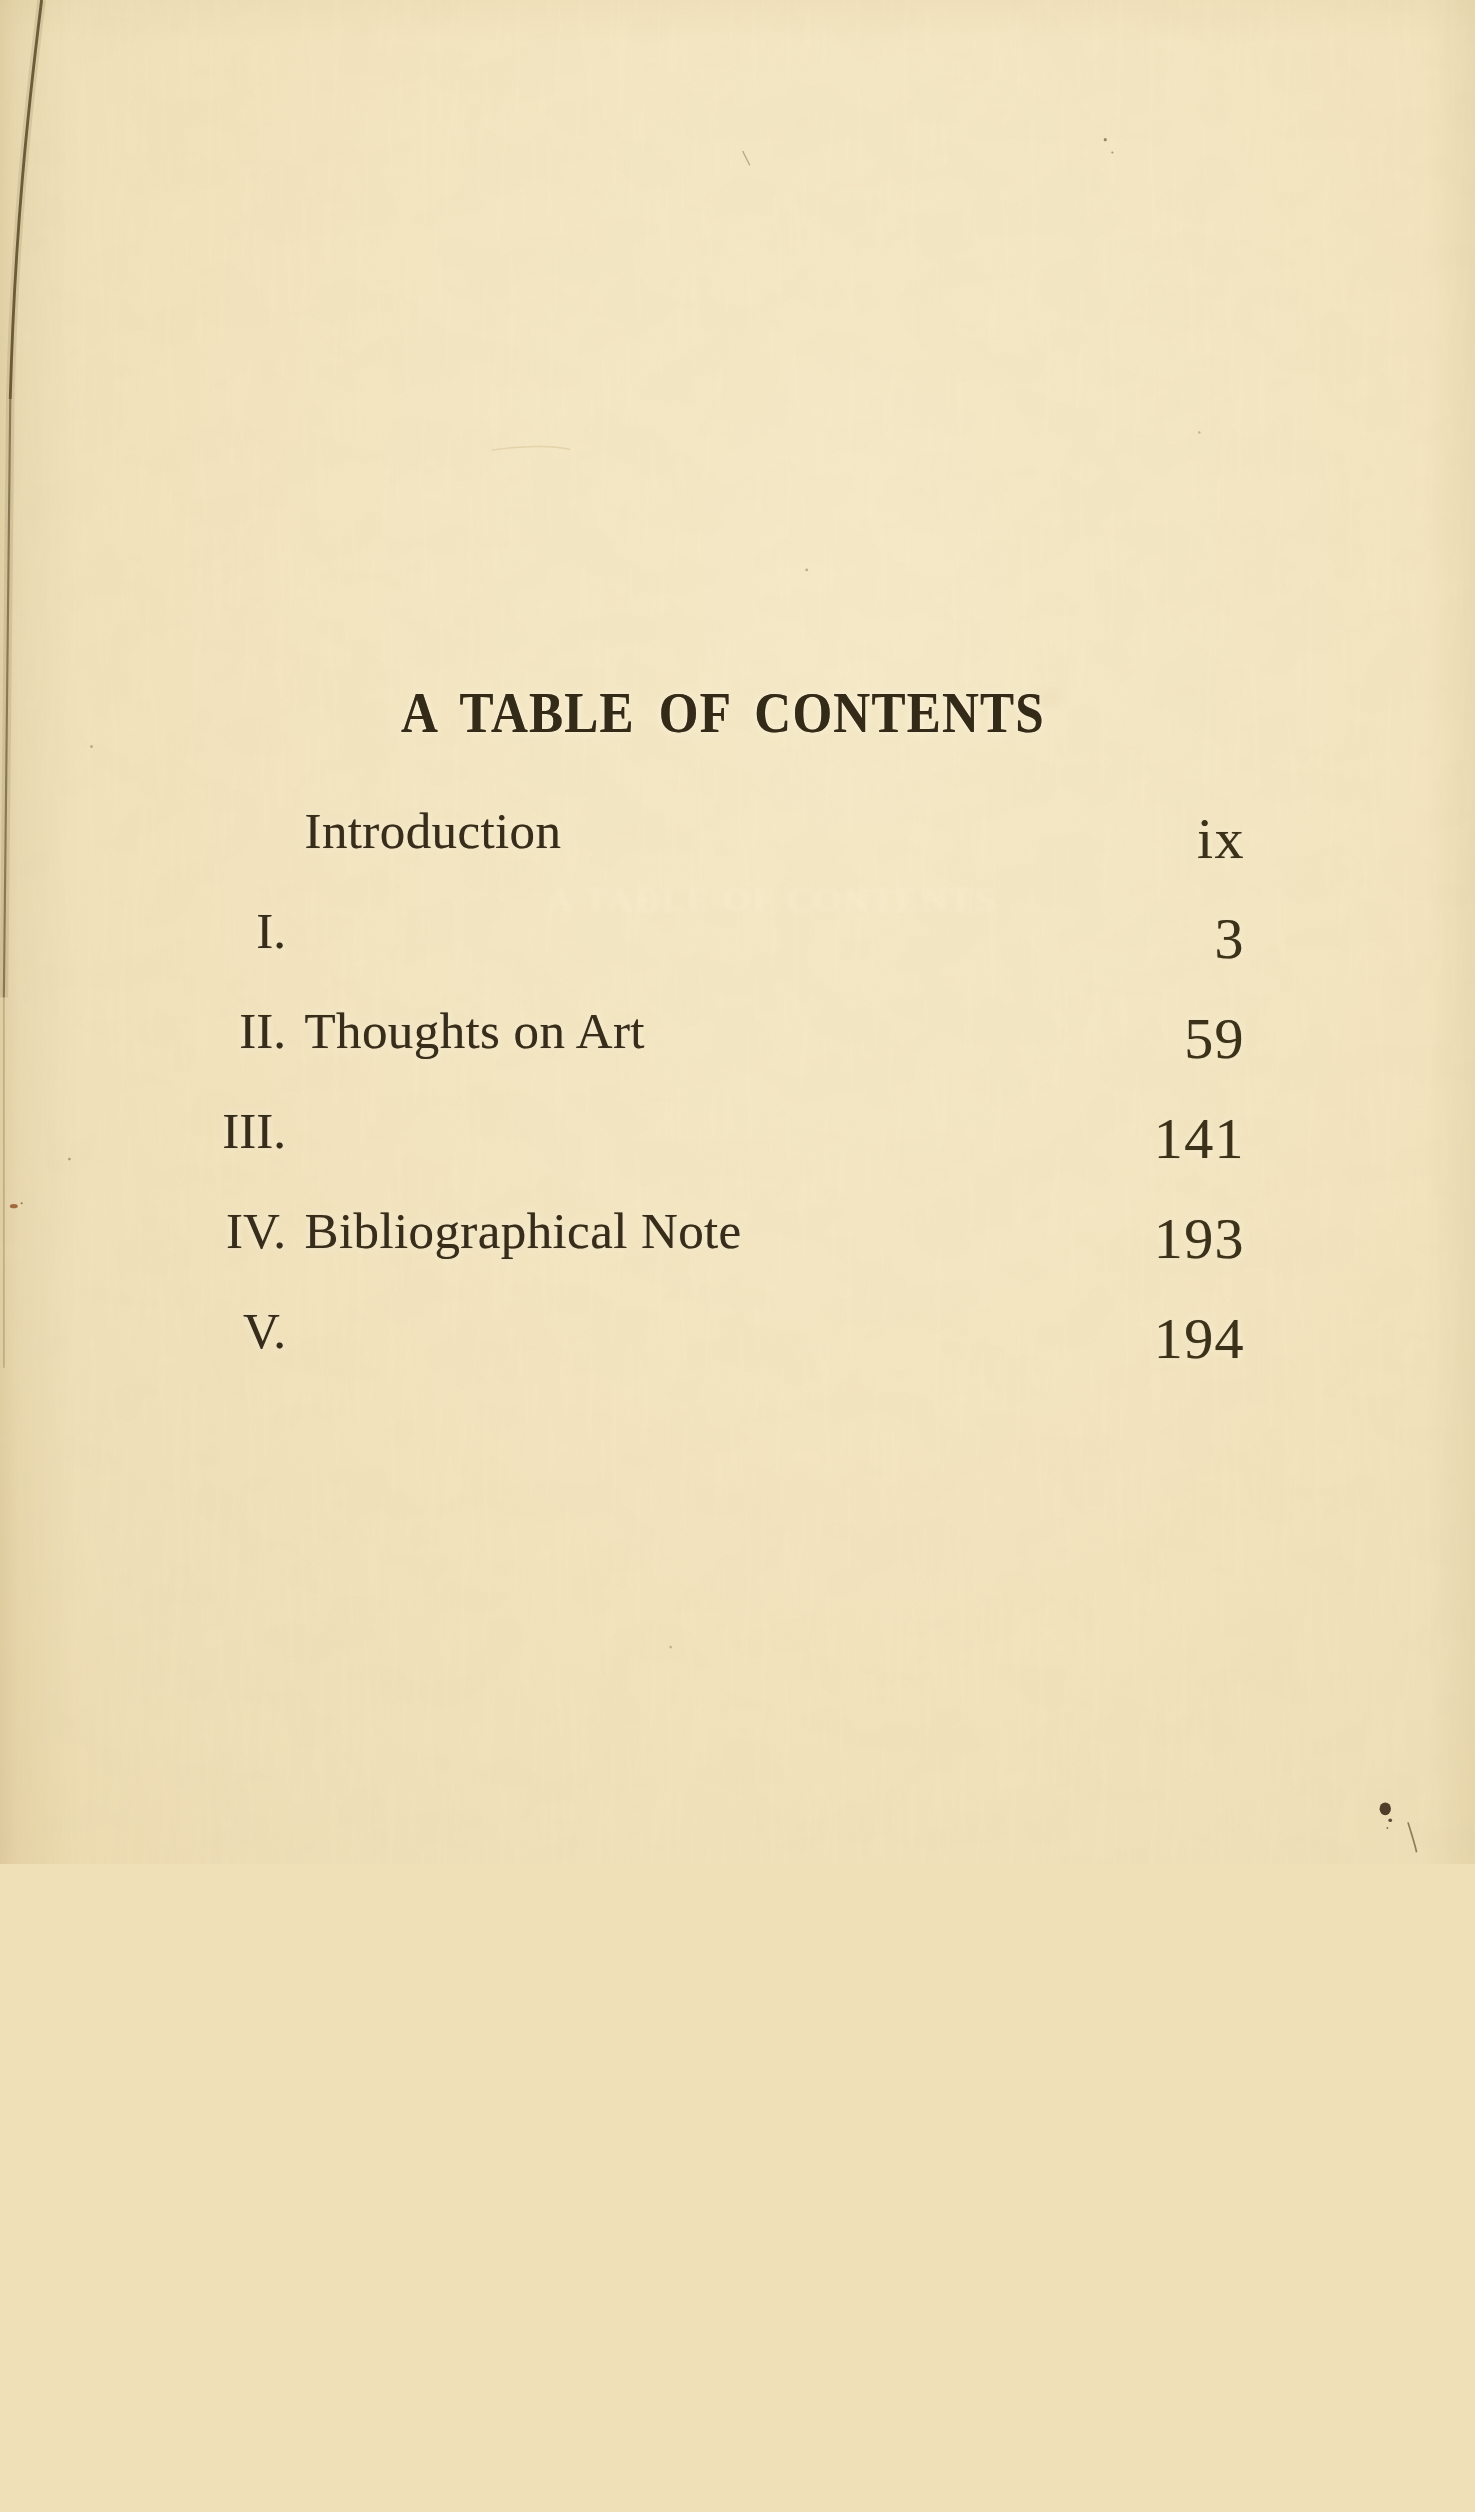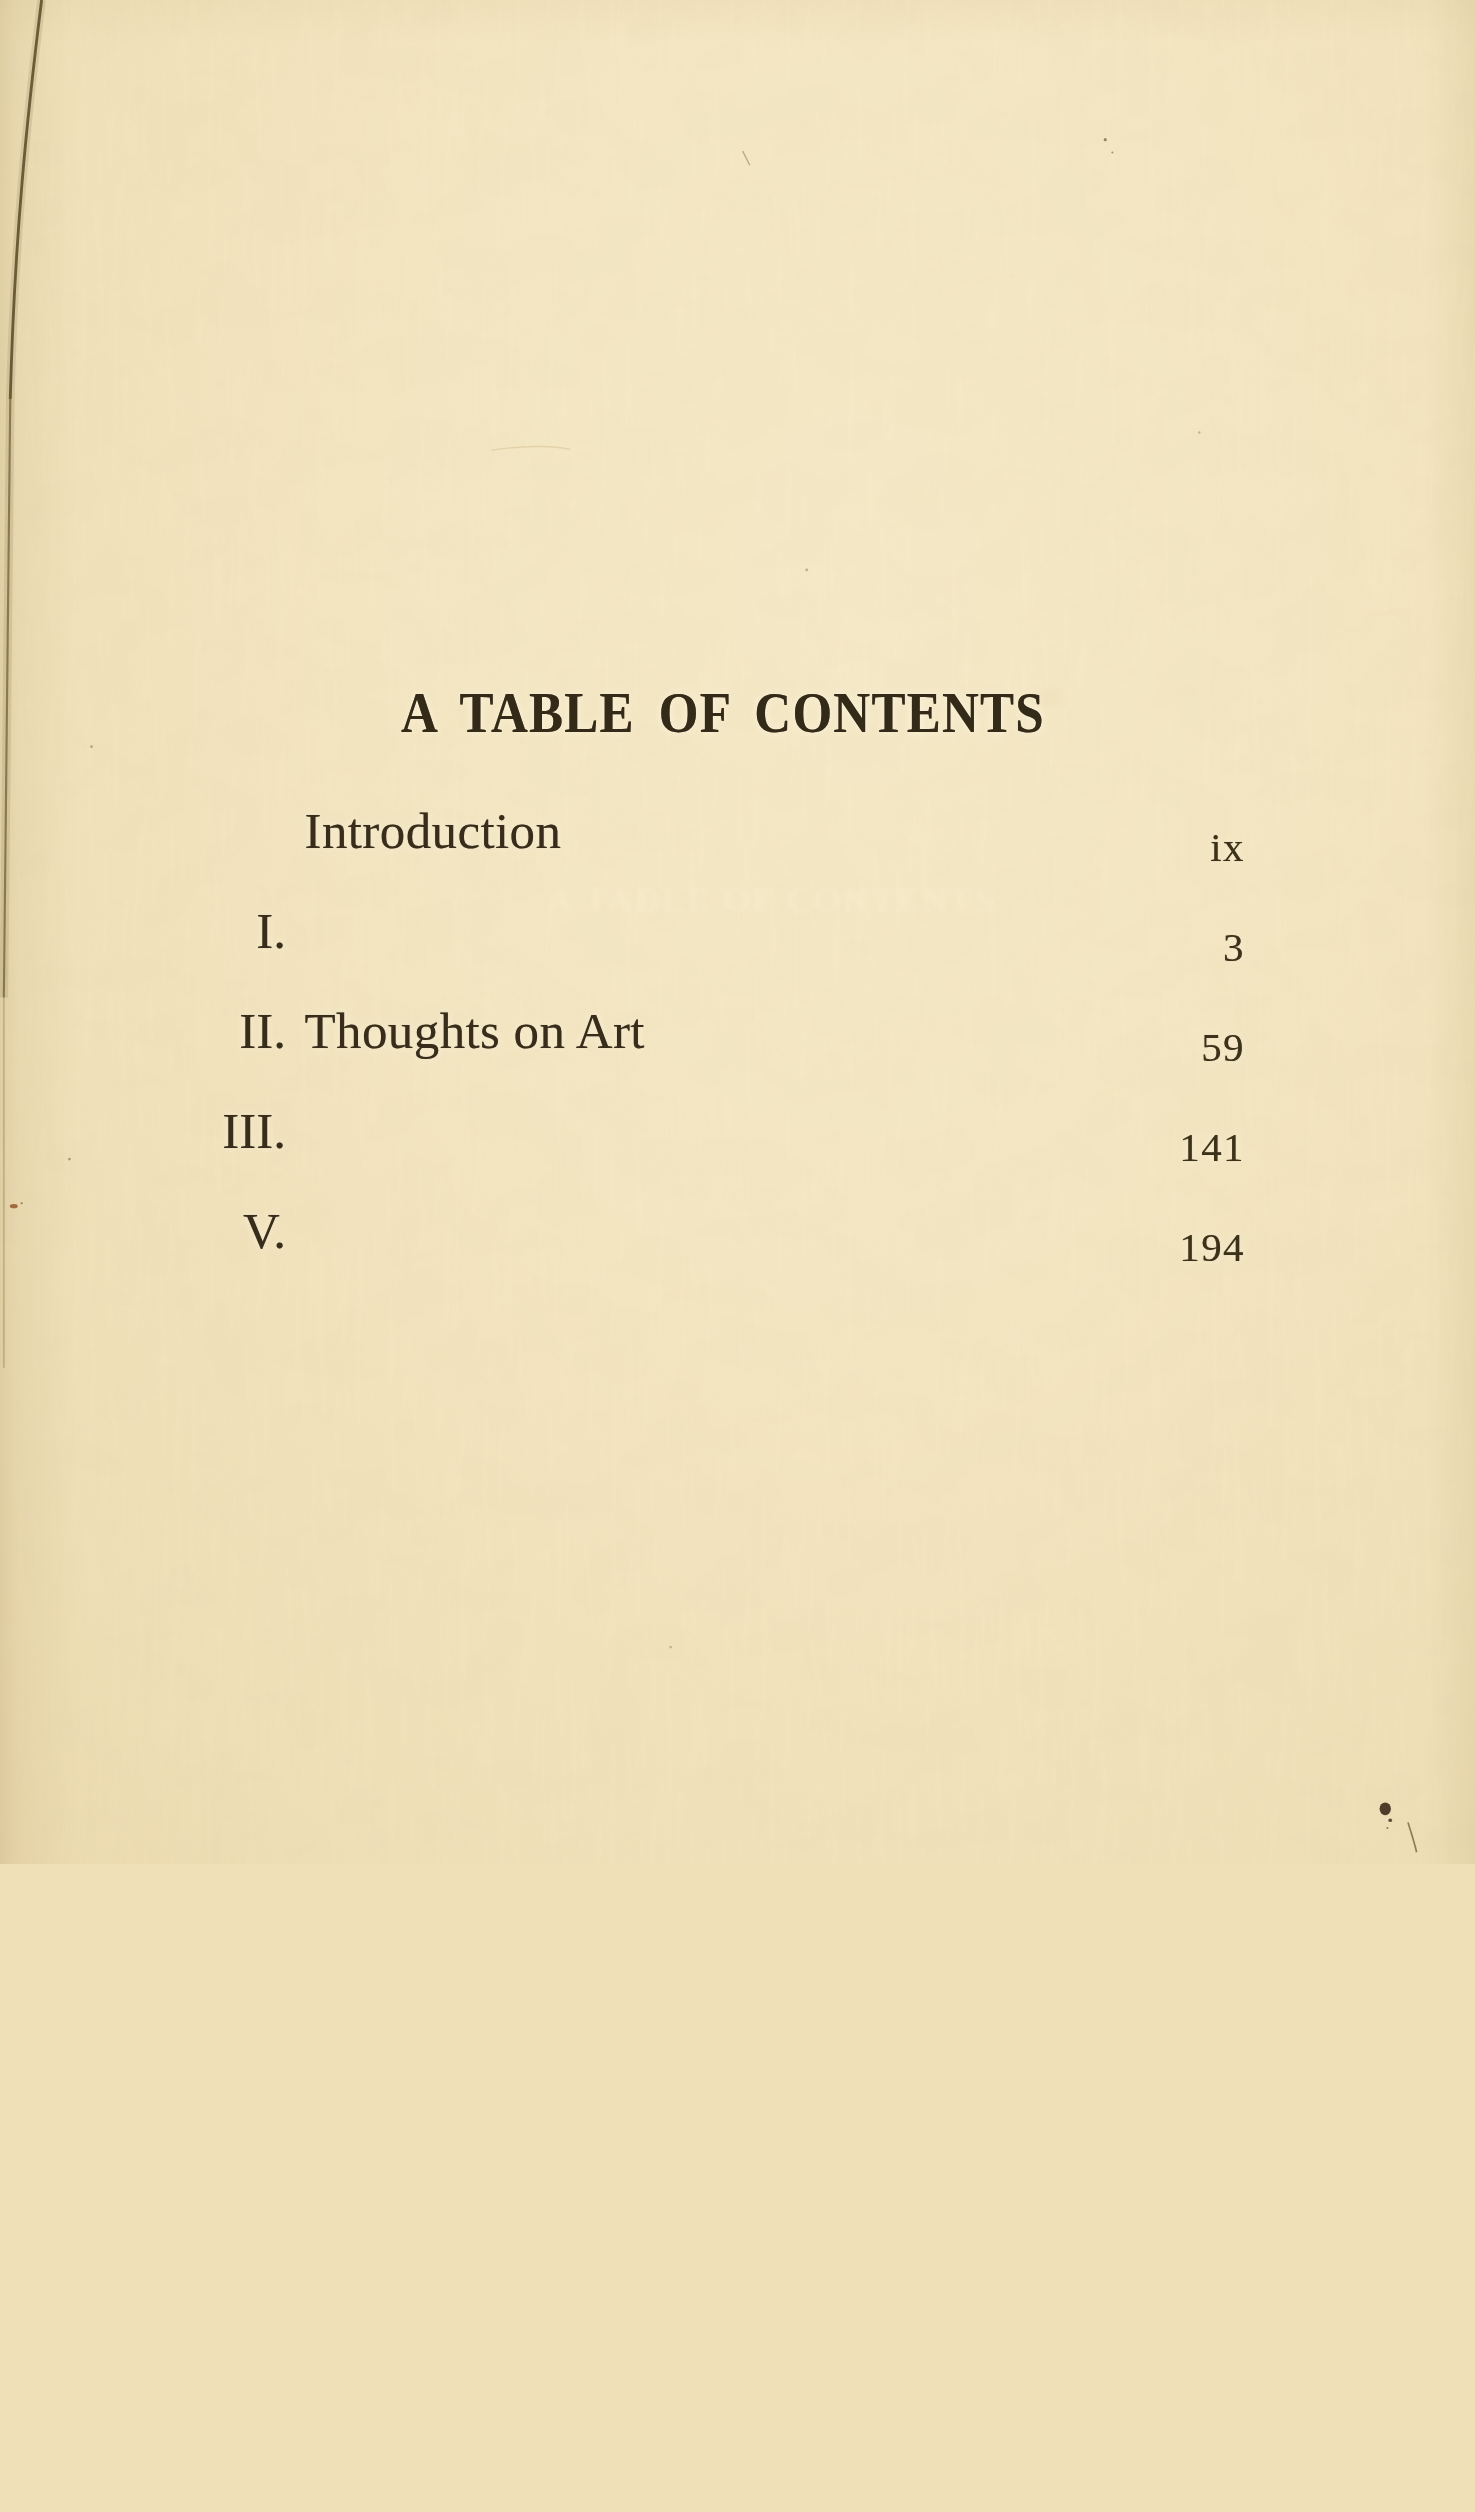--- a/index.html
+++ b/index.html
@@ -56,23 +56,23 @@
     text-align:right;
     flex:0 0 auto;
   }
   .chapter-label{
     margin-left:18.5px;
     flex:0 0 auto;
     letter-spacing:0.4px;
   }
   .pageno{
     margin-left:auto;
-    font-size:41px;
+    font-size:58px;
     position:relative;
-    top:16px;
+    top:7px;
     letter-spacing:1.4px;
     color:#3c3219;
   }
 
   .ghost{
     position:absolute;
     left:547px; top:879px;
     width:399px;
     font-size:36px;
     letter-spacing:2.8px;
@@ -163,20 +163,25 @@
       <span class="numeral">II.</span>
       <span class="chapter-label">Thoughts on Art</span>
       <span class="pageno">59</span>
     </div>
 
     <div class="toc-row">
       <span class="numeral">III.</span>
       <span class="pageno">141</span>
     </div>
 
+    <div class="toc-row">
+      <span class="numeral">IV.</span>
+      <span class="chapter-label">Bibliographical Note</span>
+      <span class="pageno">193</span>
+    </div>
 
     <div class="toc-row">
       <span class="numeral">V.</span>
       <span class="pageno">194</span>
     </div>
   </div>
 
 </div>
 
 

